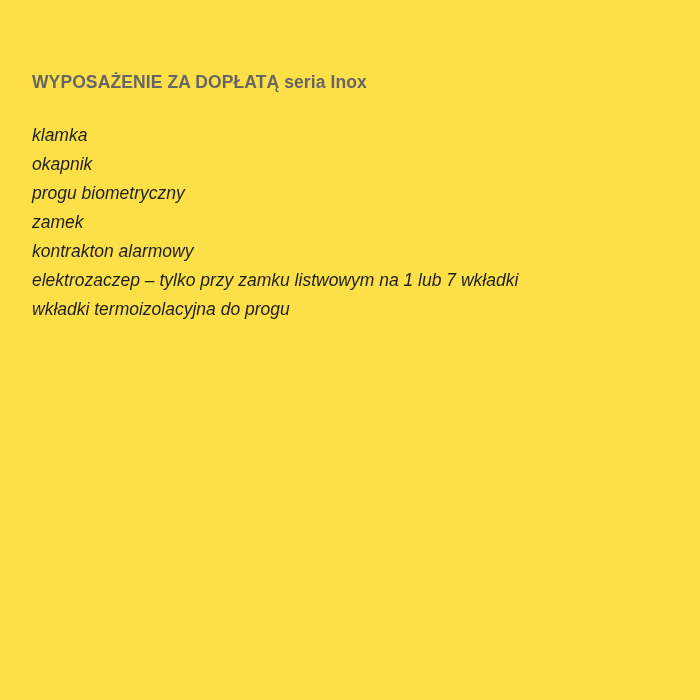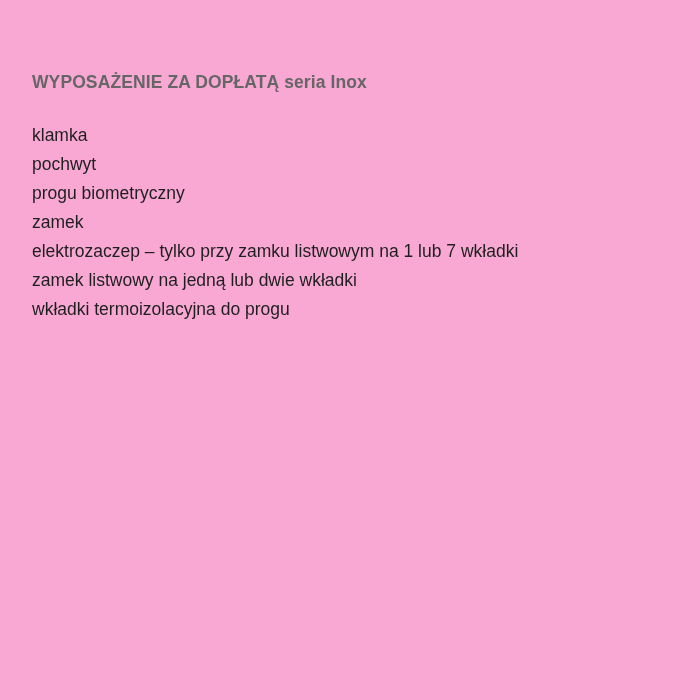--- a/index.html
+++ b/index.html
@@ -7,49 +7,50 @@
     width: 700px;
     height: 700px;
     background: #ffffff;
     font-family: "Liberation Sans", "DejaVu Sans", sans-serif;
     overflow: hidden;
   }
   .page {
     width: 700px;
     height: 700px;
     padding: 68px 32px 0 32px;
-    background: #f9a8d4;
+    background: #fde047;
   }
   .doc-title {
     font-size: 17.5px;
     font-weight: 700;
     line-height: 29px;
     color: #666666;
     letter-spacing: 0.1px;
   }
   .item-list {
     margin-top: 24px;
     list-style: none;
+    font-style: italic;
   }
   .item-list li {
     font-size: 17.5px;
     font-weight: 400;
     line-height: 29px;
     color: #1f1f1f;
     white-space: nowrap;
   }
 </style>
 </head>
 <body>
 
 <div class="page">
   <div class="doc-title">WYPOSAŻENIE ZA DOPŁATĄ seria Inox</div>
 
   <ul class="item-list">
     <li>klamka</li>
-    <li>pochwyt</li>
+    <li>okapnik</li>
     <li>progu biometryczny</li>
     <li>zamek</li>
+    <li>kontrakton alarmowy</li>
     <li>elektrozaczep – tylko przy zamku listwowym na 1 lub 7 wkładki</li>
-    <li>zamek listwowy na jedną lub dwie wkładki</li>
     <li>wkładki termoizolacyjna do progu</li>
   </ul>
 </div>
 
 </body></html>

